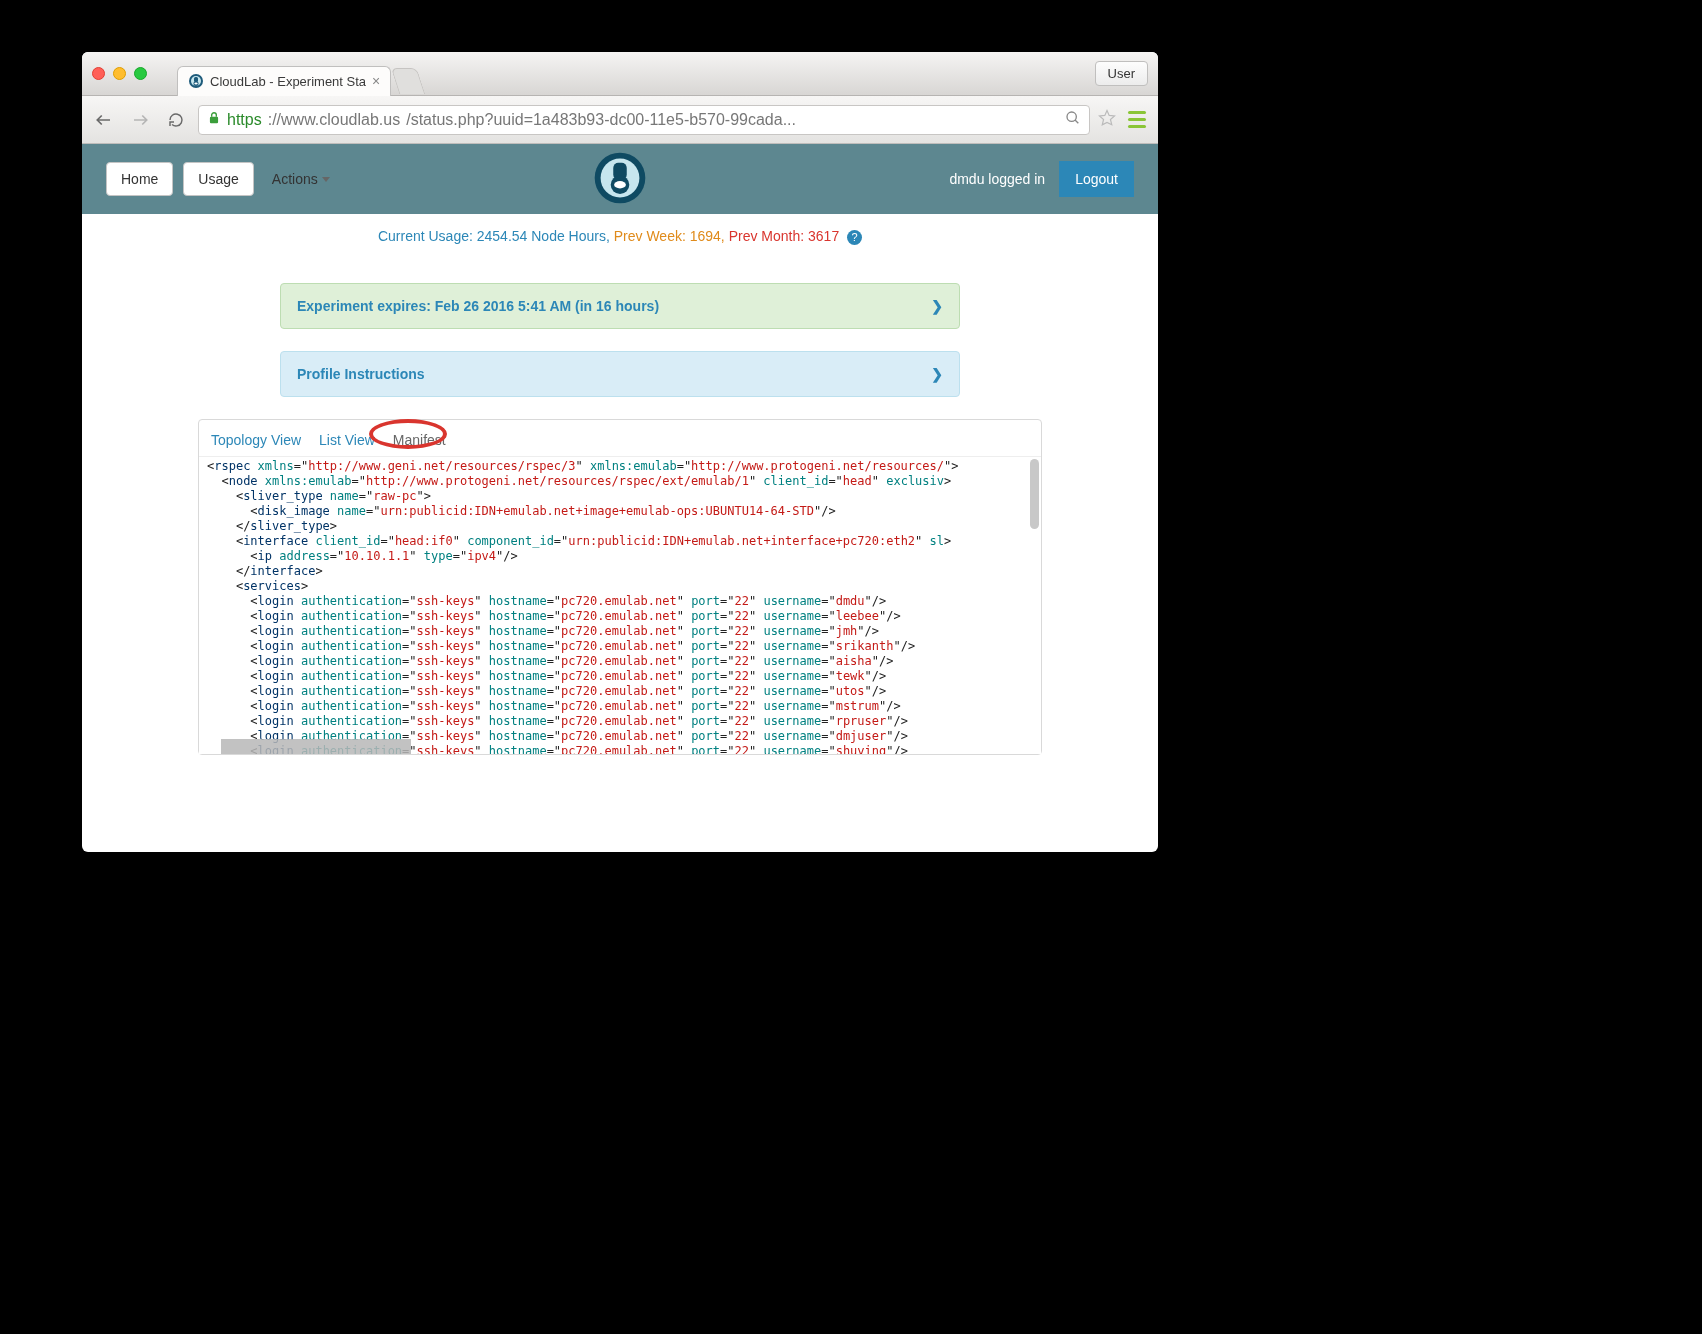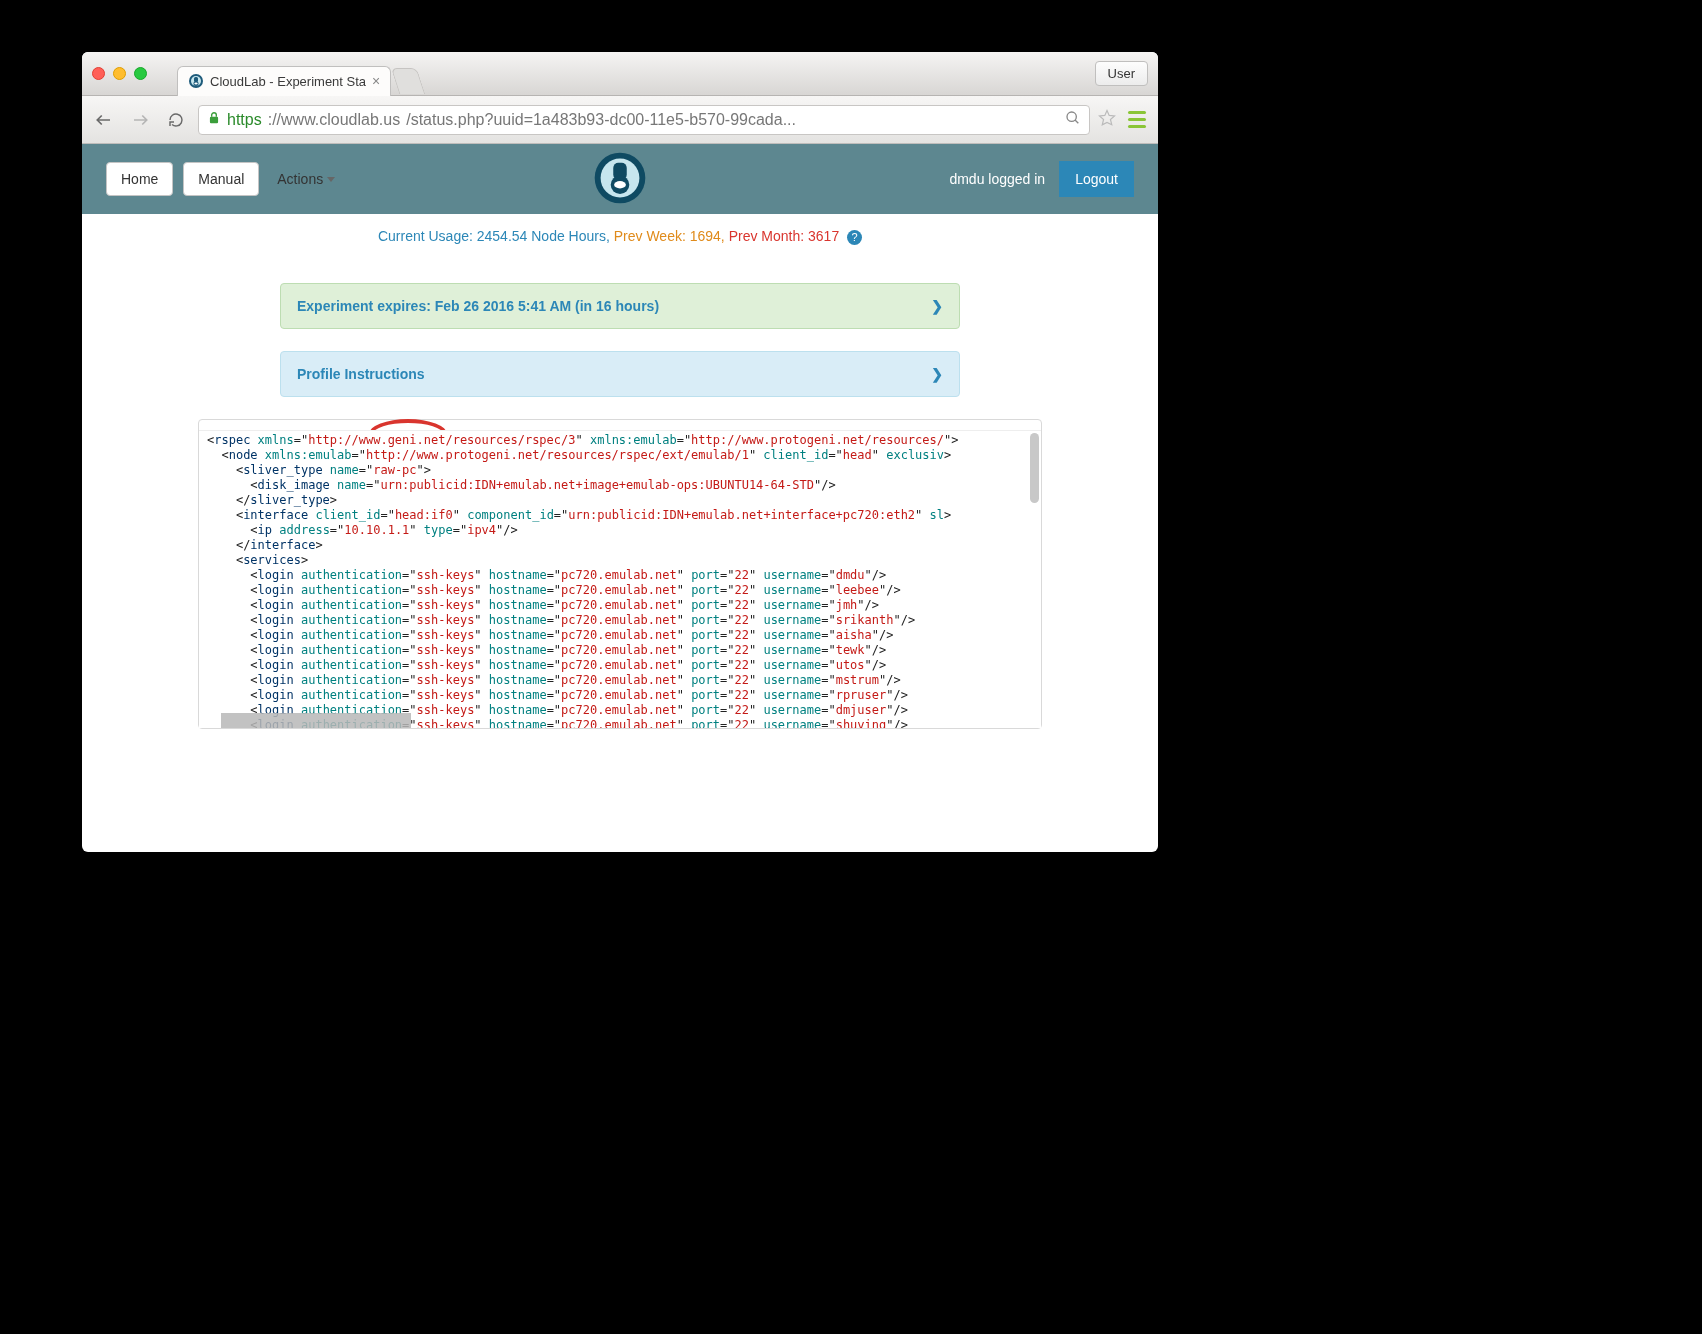--- a/index.html
+++ b/index.html
@@ -146,21 +146,21 @@
           <span></span>
           <span></span>
           <span></span>
         </div>
   </div>
 
   <div class="page" style="position:relative; height:666px;">
 
     <div class="header">
       <button class="hbtn">Home</button>
-      <button class="hbtn">Manual</button>
+      <button class="hbtn">Usage</button>
       <div class="actions">
         <span>Actions</span>
         <span class="caret-down"></span>
       </div>
       <div class="header-logo">
         <svg class="logo-svg" viewBox="0 0 64 64">
               <circle cx="32" cy="32" r="30" fill="#0f4a62"></circle>
               <circle cx="32" cy="32" r="23" fill="#c7e6ee"></circle>
               <rect x="24" y="14" width="16" height="20" rx="6" fill="#0f4a62"></rect>
               <circle cx="32" cy="40" r="11" fill="#0f4a62"></circle>
@@ -186,20 +186,25 @@
           <span class="panel-title">Experiment expires: Feb 26 2016 5:41 AM (in 16 hours)</span>
           <span class="panel-chevron">❯</span>
         </div>
         <div class="panel blue">
           <span class="panel-title">Profile Instructions</span>
           <span class="panel-chevron">❯</span>
         </div>
       </div>
 
       <div class="mainbox" style="position:relative;">
+        <div class="tabs">
+          <span class="tablink">Topology View</span>
+          <span class="tablink">List View</span>
+          <span class="tablink active">Manifest</span>
+        </div>
         <div class="circle-highlight" style="left:170px; top:-1px;"></div>
         <div class="code" style="height:298px;">
           <div class="scrollbar"></div>
           <div class="code-inner" id="code-inner"><span class="p">&lt;</span><span class="t">rspec</span> <span class="a">xmlns</span><span class="p">="</span><span class="v">http://www.geni.net/resources/rspec/3</span><span class="p">"</span> <span class="a">xmlns:emulab</span><span class="p">="</span><span class="v">http://www.protogeni.net/resources/</span><span class="p">"</span><span class="p">&gt;</span>
   <span class="p">&lt;</span><span class="t">node</span> <span class="a">xmlns:emulab</span><span class="p">="</span><span class="v">http://www.protogeni.net/resources/rspec/ext/emulab/1</span><span class="p">"</span> <span class="a">client_id</span><span class="p">="</span><span class="v">head</span><span class="p">"</span> <span class="a">exclusiv</span><span class="p">&gt;</span>
     <span class="p">&lt;</span><span class="t">sliver_type</span> <span class="a">name</span><span class="p">="</span><span class="v">raw-pc</span><span class="p">"</span><span class="p">&gt;</span>
       <span class="p">&lt;</span><span class="t">disk_image</span> <span class="a">name</span><span class="p">="</span><span class="v">urn:publicid:IDN+emulab.net+image+emulab-ops:UBUNTU14-64-STD</span><span class="p">"</span><span class="p">/&gt;</span>
     <span class="p">&lt;/</span><span class="t">sliver_type</span><span class="p">&gt;</span>
     <span class="p">&lt;</span><span class="t">interface</span> <span class="a">client_id</span><span class="p">="</span><span class="v">head:if0</span><span class="p">"</span> <span class="a">component_id</span><span class="p">="</span><span class="v">urn:publicid:IDN+emulab.net+interface+pc720:eth2</span><span class="p">"</span> <span class="a">sl</span><span class="p">&gt;</span>
       <span class="p">&lt;</span><span class="t">ip</span> <span class="a">address</span><span class="p">="</span><span class="v">10.10.1.1</span><span class="p">"</span> <span class="a">type</span><span class="p">="</span><span class="v">ipv4</span><span class="p">"</span><span class="p">/&gt;</span>

